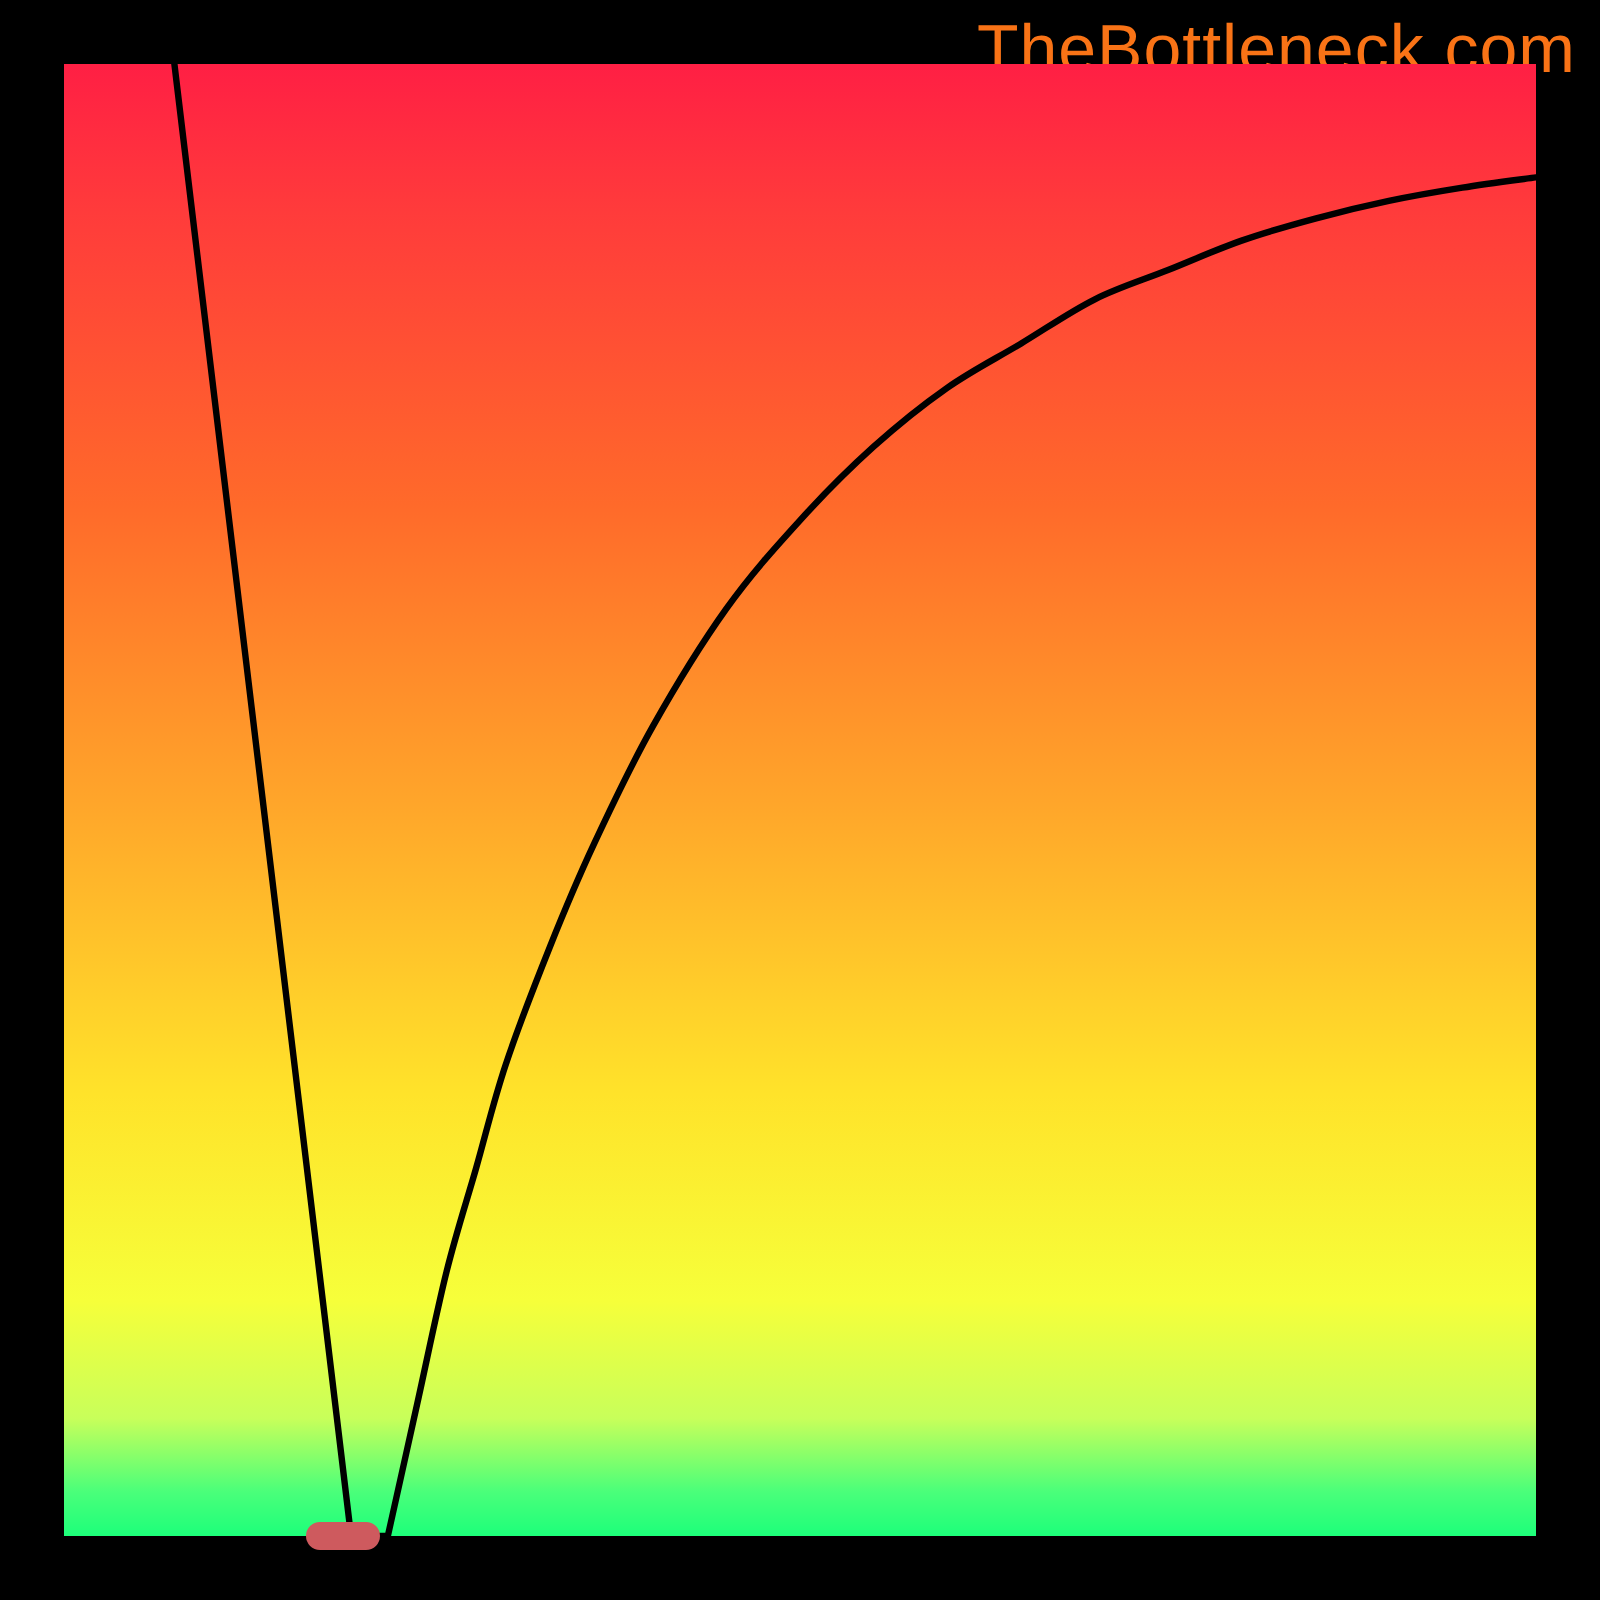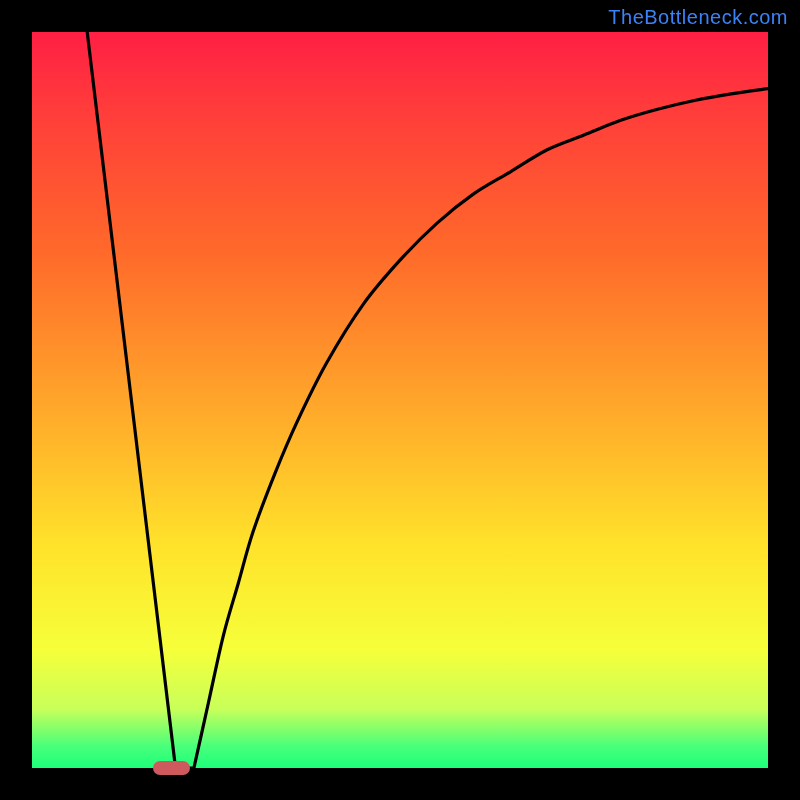--- a/index.html
+++ b/index.html
@@ -34,22 +34,22 @@
       #f6ff3a 84%,
       #c8ff5a 92%,
       #4aff7a 97%,
       #1dff7a 100%
     );
   }
   .watermark {
     position: absolute;
     top: 6px;
     right: 12px;
-    color: #3b82f6;
-    font-size: 20px;
+    color: #f97316;
+    font-size: 34px;
     letter-spacing: 0.5px;
     font-weight: 400;
     user-select: none;
   }
   svg.curve {
     position: absolute;
     left: 0;
     top: 0;
     width: 736px;
     height: 736px;

